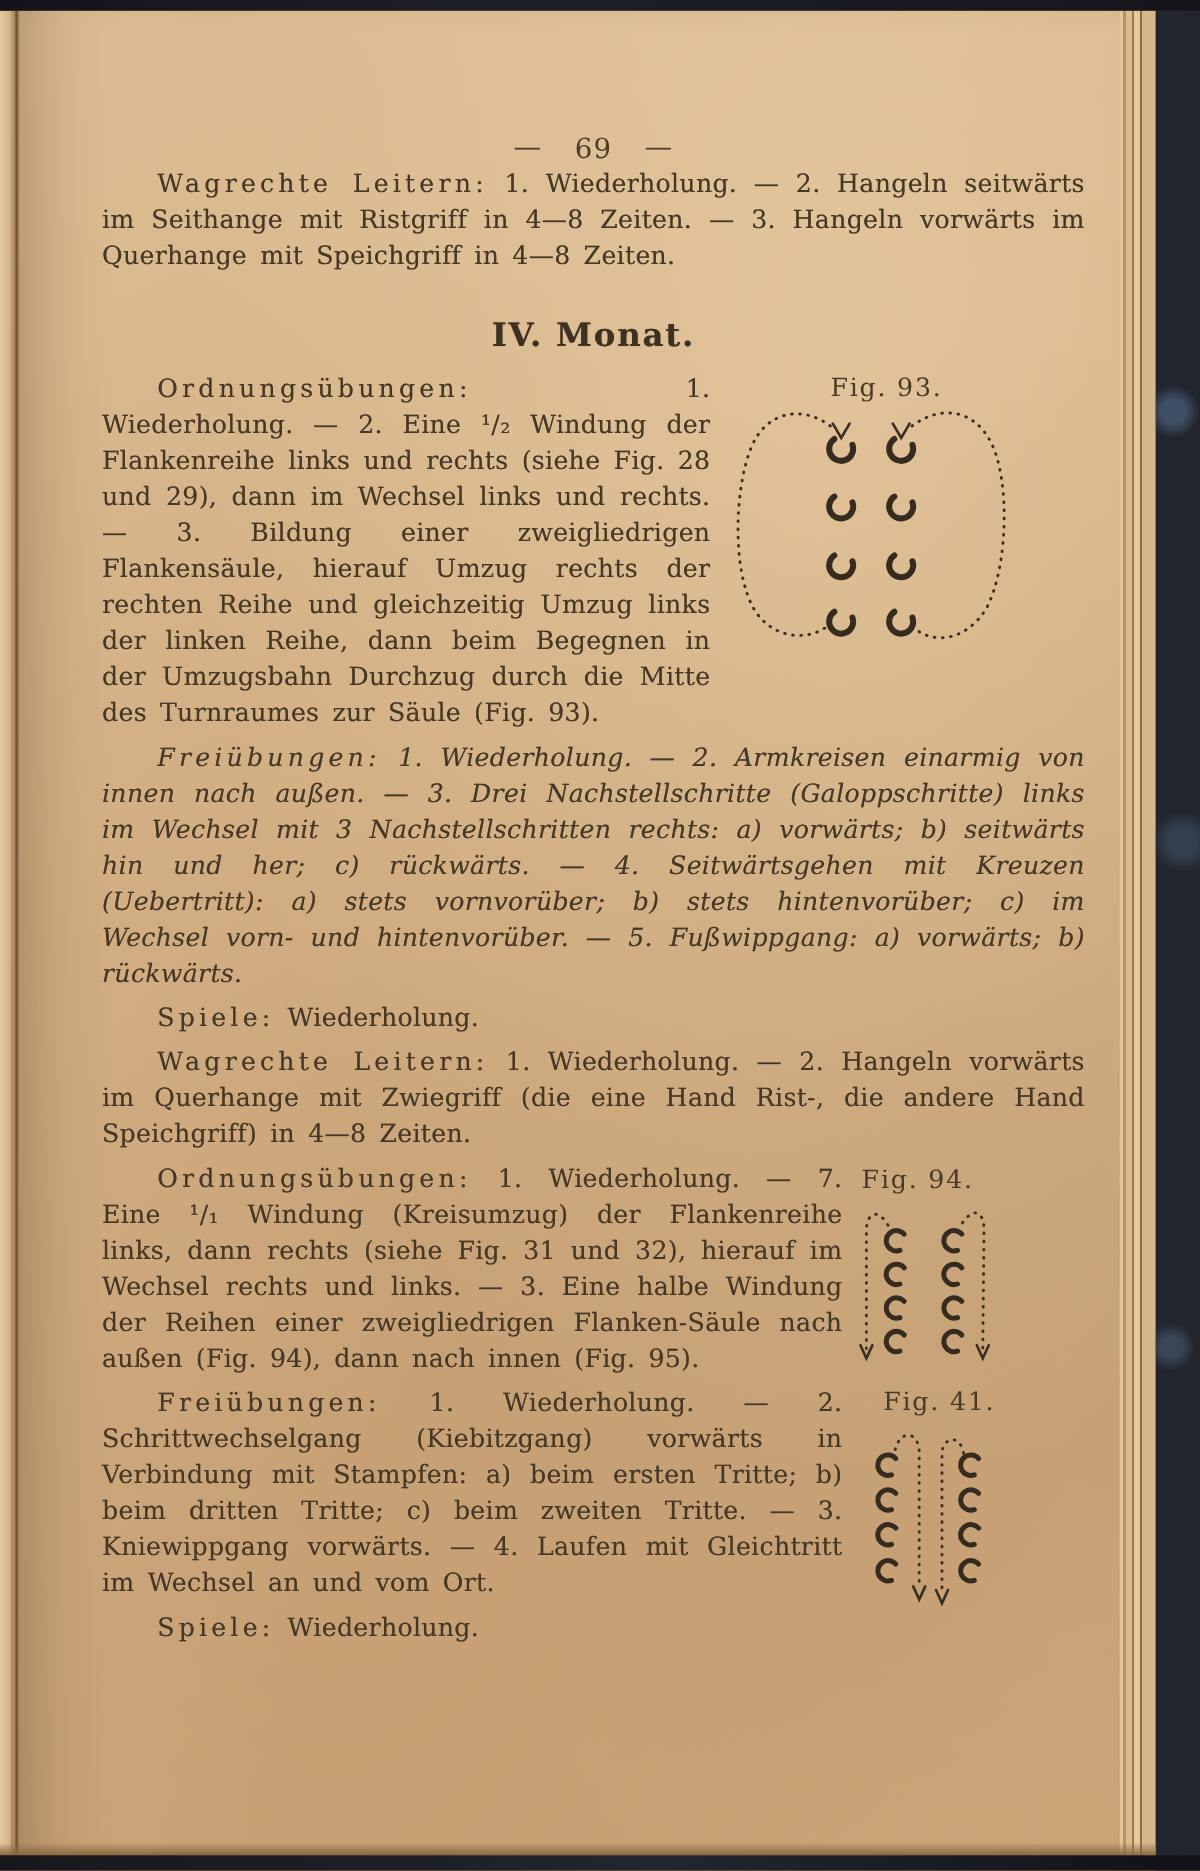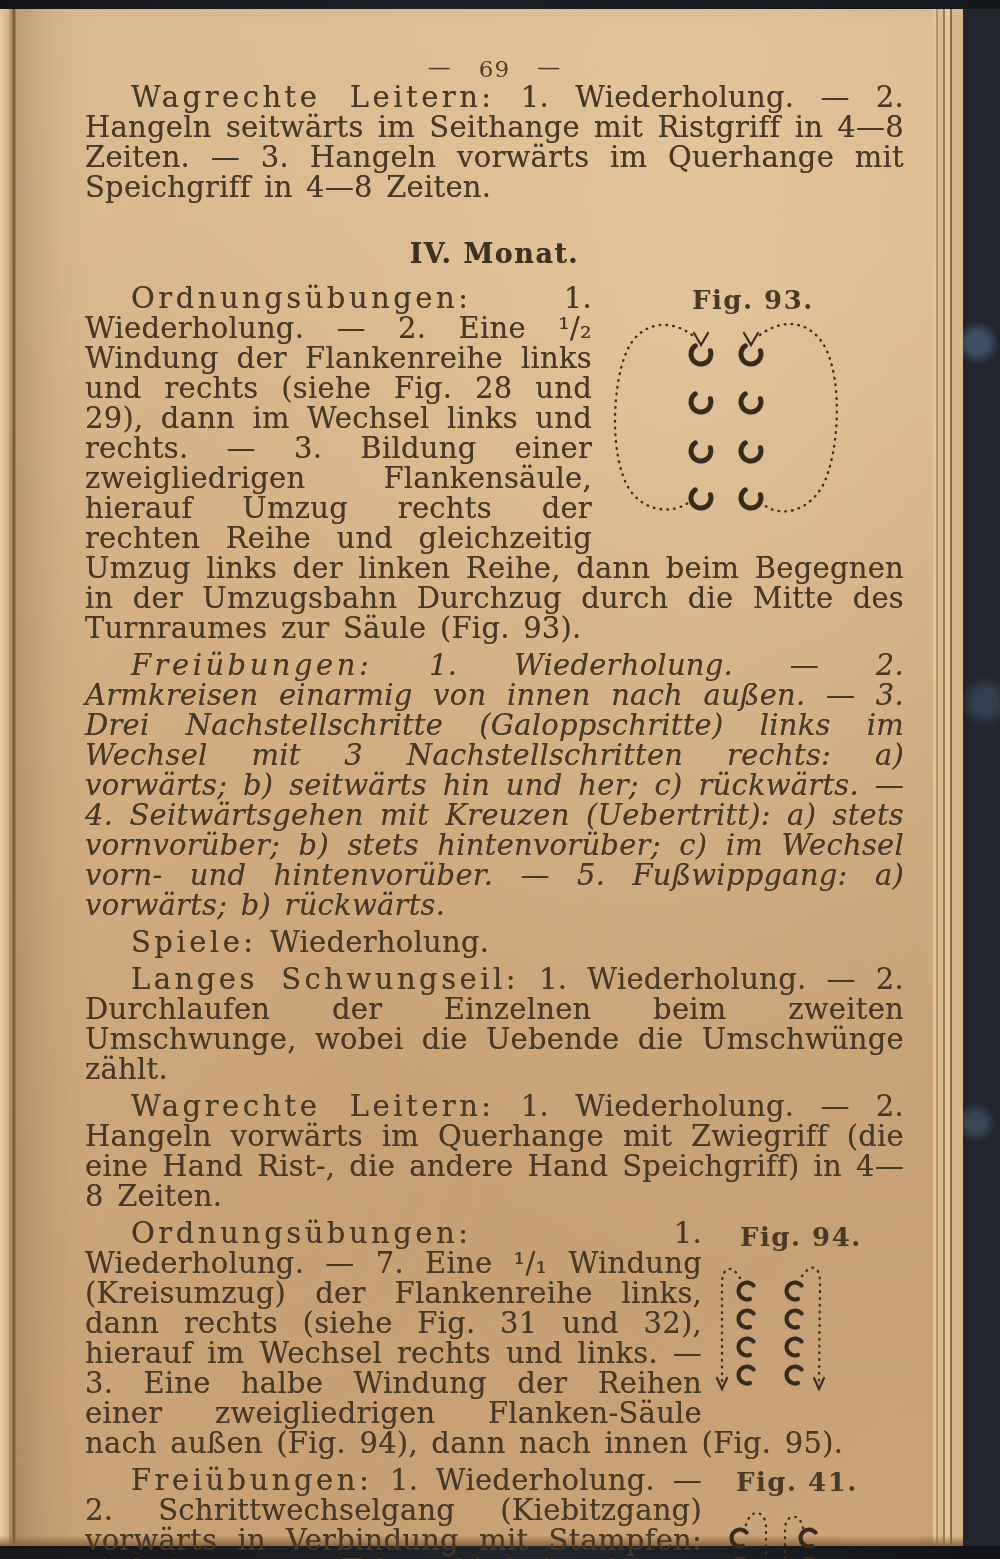--- a/index.html
+++ b/index.html
@@ -25,41 +25,41 @@
       radial-gradient(circle at 40% 22%, rgba(70,90,115,.8) 0 10px, rgba(70,90,115,0) 22px),
       radial-gradient(circle at 60% 45%, rgba(58,74,92,.7) 0 12px, rgba(58,74,92,0) 26px),
       radial-gradient(circle at 35% 72%, rgba(66,84,104,.7) 0 9px, rgba(66,84,104,0) 20px),
       #22252d; }
   .bottom-edge { position:absolute; left:0; bottom:13px; width:963px; height:10px;
     background:linear-gradient(180deg, rgba(140,104,62,.05), #8a6840); }
   .bottom-bar { position:absolute; left:0; bottom:0; width:100%; height:13px; background:linear-gradient(90deg,#17161b,#23262e 55%,#101217); }
 
   
   .content { position:absolute; left:85px; right:96px; top:0; color:#463827; }
-  .page-num { margin-top:56px; text-align:center; font-size:23px; letter-spacing:1px; color:#4c3d2b; }
+  .page-num { margin-top:112px; text-align:center; font-size:23px; letter-spacing:1px; color:#4c3d2b; }
   .page-num .dash { display:inline-block; margin:0 27px; transform:translateY(-2px); }
   p.body {
-    font-size:29px; line-height:30px; text-align:justify; text-indent:46px;
+    font-size:21px; line-height:30px; text-align:justify; text-indent:46px;
     margin:0 0 7px 0; word-spacing:4px; letter-spacing:.25px;
     text-shadow:0 0 .5px rgba(60,45,25,.55);
   }
   .lead { letter-spacing:3.5px; }
   h2.month {
     text-align:center; font-size:27px; font-weight:bold; letter-spacing:1.5px;
     margin:36px 0 14px 0; color:#3d3122; text-shadow:0 0 .6px rgba(50,38,20,.6);
   }
   .clear-r { clear:right;font-style:italic; }
 
   
   .fig { float:right; position:relative; }
-  .figlabel { font-size:26px; letter-spacing:1.5px; color:#473a28; margin-bottom:4px; white-space:nowrap;font-weight:bold; }
+  .figlabel { font-size:21px; letter-spacing:1.5px; color:#473a28; margin-bottom:4px; white-space:nowrap; }
   .fig-93 { width:300px; height:246px; margin:2px 0 6px 12px; }
   .fig-93 .figlabel { margin-left:88px; }
   .fig-94 { width:192px; height:178px; margin:4px 0 2px 10px; }
-  .fig-94 .figlabel { margin-left:28px; }
+  .fig-94 .figlabel { margin-left:6px; }
   .fig-95 { width:192px; height:190px; margin:2px 0 2px 10px; }
   .fig-95 .figlabel { margin-left:24px; }
   svg .cres { fill:none; stroke:#362b1f; stroke-linecap:round; }
   svg .dot  { fill:none; stroke:#3a2f22; stroke-width:2.4; stroke-dasharray:.6 6.2; stroke-linecap:round; }
   svg .arr  { fill:none; stroke:#3a2f22; stroke-width:2.2; stroke-linecap:round; stroke-linejoin:miter; }
 </style>
 </head>
 <body>
 
 <div id="scan">
@@ -99,21 +99,20 @@
           <path d="M 156.4 175.7 A 10 10 0 1 1 141.3 170.8" class="cres" stroke-width="5"></path>
         </svg>
     </div>
 
     <p class="body"><span class="lead">Ordnungsübungen:</span><span> 1. Wiederholung. — 2. Eine ¹/₂ Windung der Flankenreihe links und rechts (siehe Fig. 28 und 29), dann im Wechsel links und rechts. — 3. Bildung einer zweigliedrigen Flankensäule, hierauf Umzug rechts der rechten Reihe und gleichzeitig Umzug links der linken Reihe, dann beim Begegnen in der Umzugsbahn Durchzug durch die Mitte des Turnraumes zur Säule (Fig. 93).</span></p>
 
     <p class="body clear-r"><span class="lead">Freiübungen:</span><span> 1. Wiederholung. — 2. Armkreisen einarmig von innen nach außen. — 3. Drei Nachstellschritte (Galoppschritte) links im Wechsel mit 3 Nachstellschritten rechts: a) vorwärts; b) seitwärts hin und her; c) rückwärts. — 4. Seitwärtsgehen mit Kreuzen (Uebertritt): a) stets vornvorüber; b) stets hintenvorüber; c) im Wechsel vorn- und hintenvorüber. — 5. Fußwippgang: a) vorwärts; b) rückwärts.</span></p>
 
     <p class="body"><span class="lead">Spiele:</span><span> Wiederholung.</span></p>
 
-    <p class="body"><span class="lead">Langes Schwungseil:</span><span> 1. Wiederholung. — 2. Durchlaufen der Einzelnen beim zweiten Umschwunge, wobei die Uebende die Umschwünge zählt.</span></p>
 
     <p class="body"><span class="lead">Wagrechte Leitern:</span><span> 1. Wiederholung. — 2. Hangeln vorwärts im Querhange mit Zwiegriff (die eine Hand Rist-, die andere Hand Speichgriff) in 4—8 Zeiten.</span></p>
 
 
     <div class="fig fig-94">
       <div class="figlabel">Fig. 94.</div>
       <svg width="130" height="148" viewBox="0 0 130 148">
         <path class="dot" d="M 28 22 C 20 8 11 11 10 25 L 10 126"></path>
         <path class="dot" d="M 90 20 C 100 6 108 11 108 26 L 107 126"></path>
         <polyline class="arr" points="5,122 10,133 15,122"></polyline>

